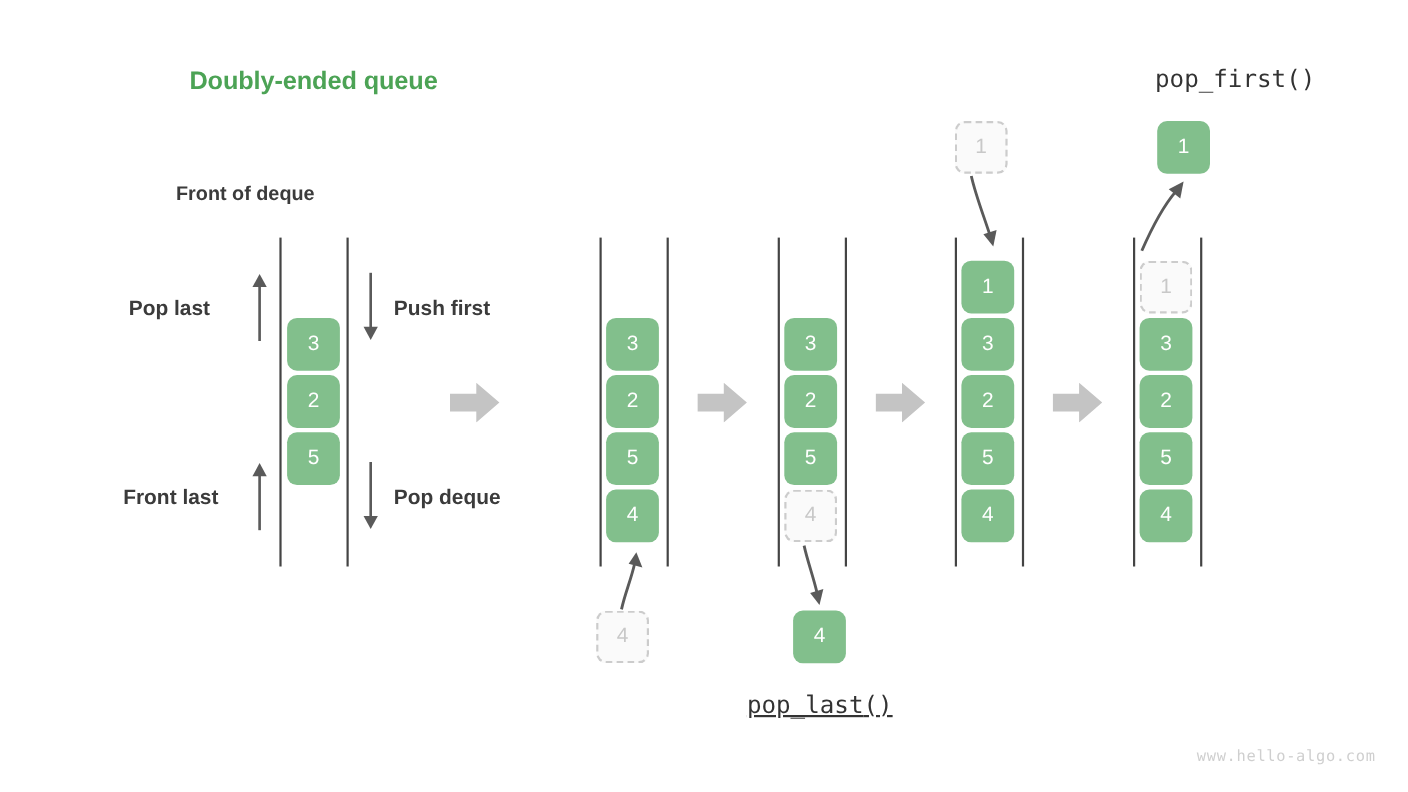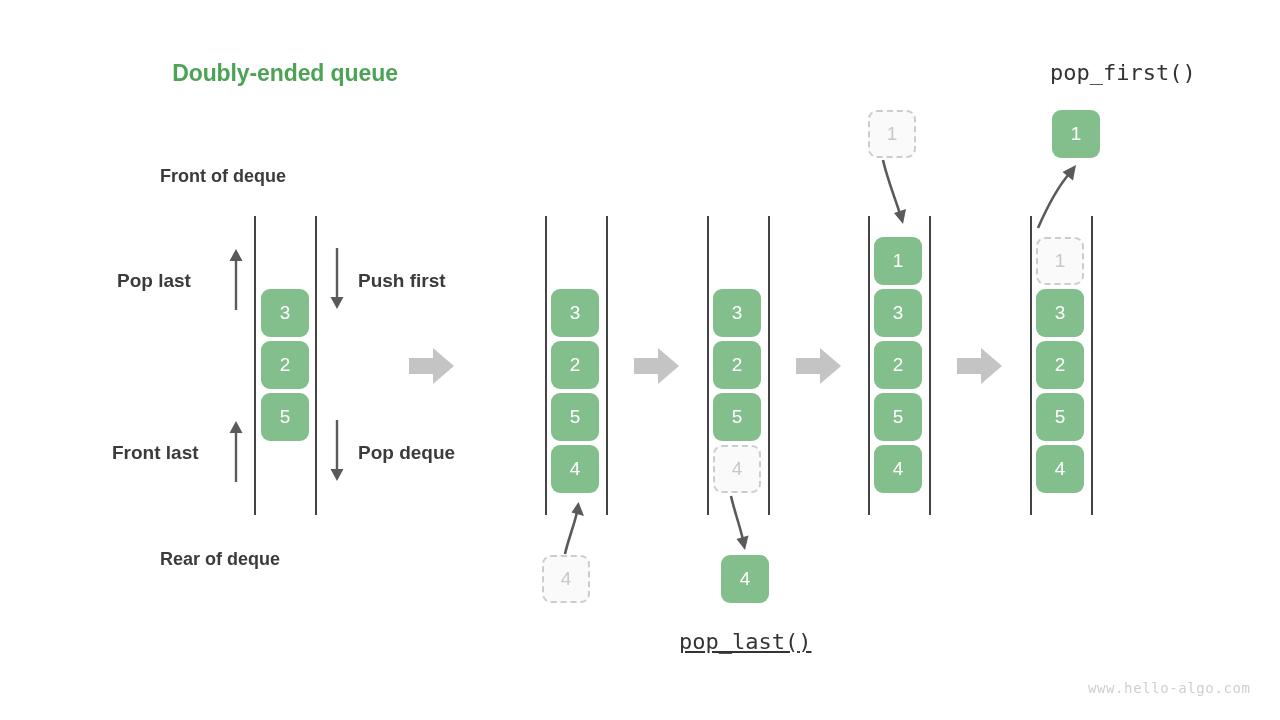--- a/index.html
+++ b/index.html
@@ -97,21 +97,20 @@
   .block-arrow { display: block; }
 </style>
 </head>
 <body>
 
 <div id="stage">
 
   <div class="abs title" style="left:143px; top:60px; width:250px;">Doubly-ended queue</div>
 
   <div class="abs hdr-label" style="left:143px; top:166px; width:250px;">Front of deque</div>
-  <div class="abs hdr-label" style="left:143px; top:549px; width:250px;">Rear of deque</div>
 
   <div class="abs rail" style="left:237px; top:216px; height:299px;"></div>
   <div class="abs rail" style="left:298px; top:216px; height:299px;"></div>
 
   <div class="abs box solid" style="left:244px; top:289px;">3</div>
   <div class="abs box solid" style="left:244px; top:341px;">2</div>
   <div class="abs box solid" style="left:244px; top:393px;">5</div>
 
   <svg class="abs thin-arrow" style="left:206px; top:248px;" width="26" height="62">
     <line x1="13" y1="62" x2="13" y2="9" stroke="#5a5a5a" stroke-width="2.4"></line>

